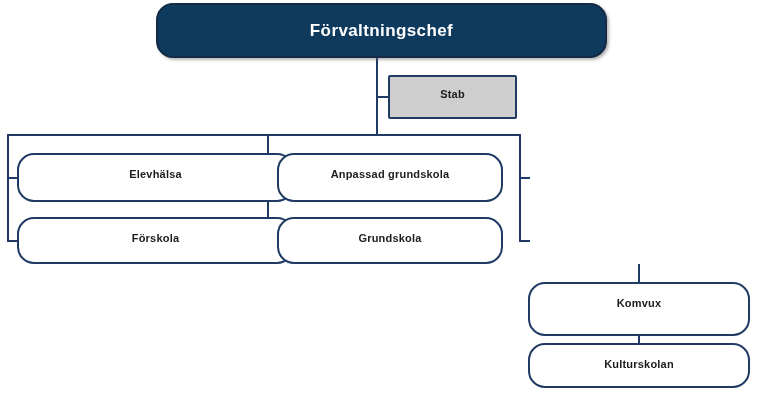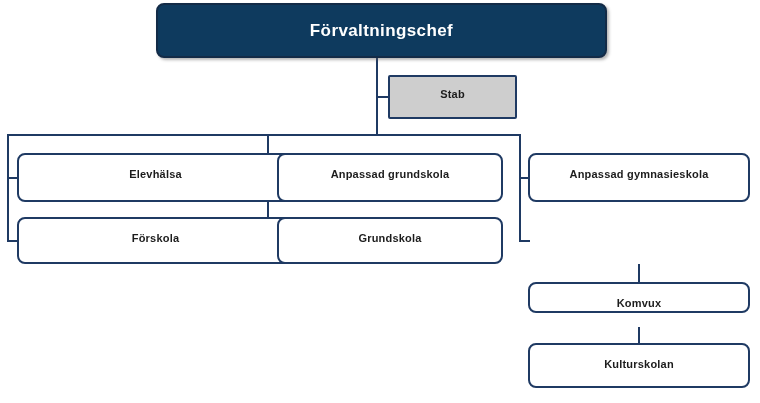--- a/index.html
+++ b/index.html
@@ -14,21 +14,21 @@
     overflow: hidden;
   }
 
   
   .node {
     position: absolute;
     display: flex;
     justify-content: center;
     align-items: flex-start;
     border: 2px solid var(--border, #1f3a63);
-    border-radius: 8px;
+    border-radius: 17px;
     background: #ffffff;
     font-weight: bold;
     font-size: 11px;
     color: #1c1c1c;
     letter-spacing: 0.2px;
     padding-top: 13px;
     text-align: center;
   }
 
   .node.root {
@@ -49,21 +49,21 @@
     padding-top: 11px;
     border-radius: 2px;
   }
 
   .col1 { left: 17px;  width: 277px; }
   .col2 { left: 277px; width: 226px; }
   .col3 { left: 528px; width: 222px; }
 
   .row1 { top: 153px; height: 49px; }
   .row2 { top: 217px; height: 47px; }
-  .row3 { top: 282px; height: 31px; }
+  .row3 { top: 282px; height: 54px; }
   .row4 { top: 343px; height: 45px; text-align: right; }
 
   
   .line {
     position: absolute;
     background: var(--border, #1f3a63);
   }
   .hline { height: 2px; }
   .vline { width: 2px; }
 </style>
@@ -106,23 +106,20 @@
     <span>Förskola</span>
   </div>
 
   <div class="node col2 row1">
     <span>Anpassad grundskola</span>
   </div>
   <div class="node col2 row2">
     <span>Grundskola</span>
   </div>
 
-  <div class="node col3 row1">
-    <span>Anpassad gymnasieskola</span>
-  </div>
   <div class="node col3 row3">
     <span>Komvux</span>
   </div>
   <div class="node col3 row4">
     <span>Kulturskolan</span>
   </div>
 
 </div>
 
 </body></html>

